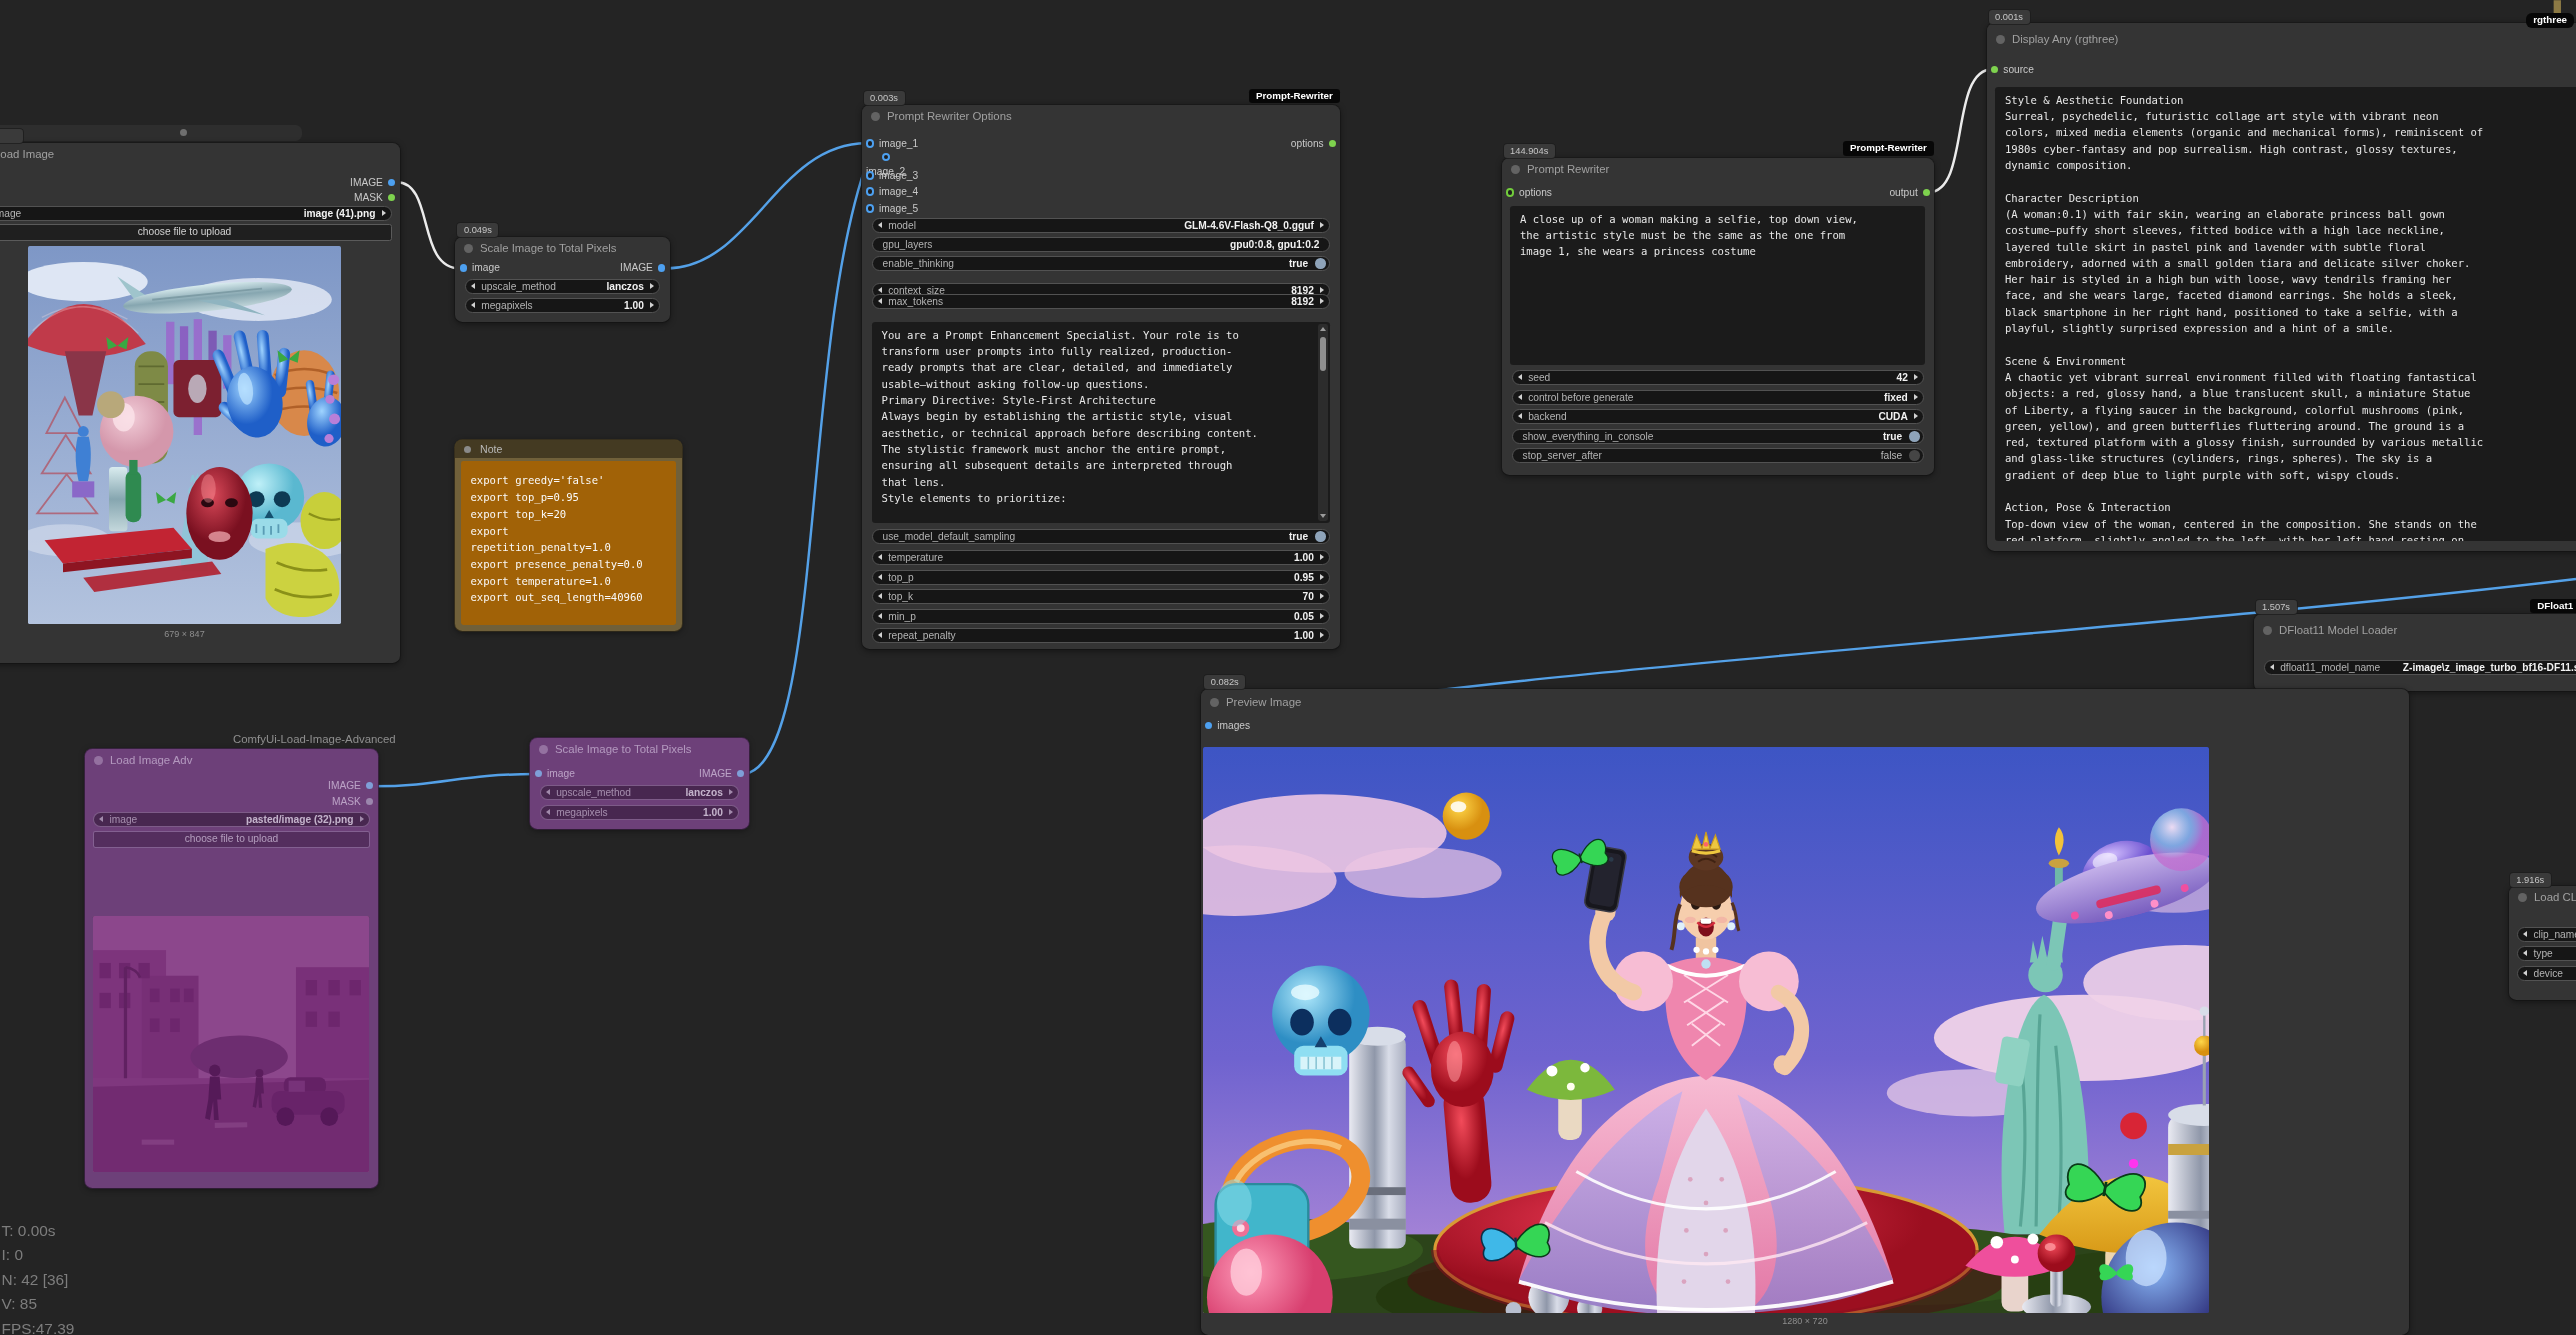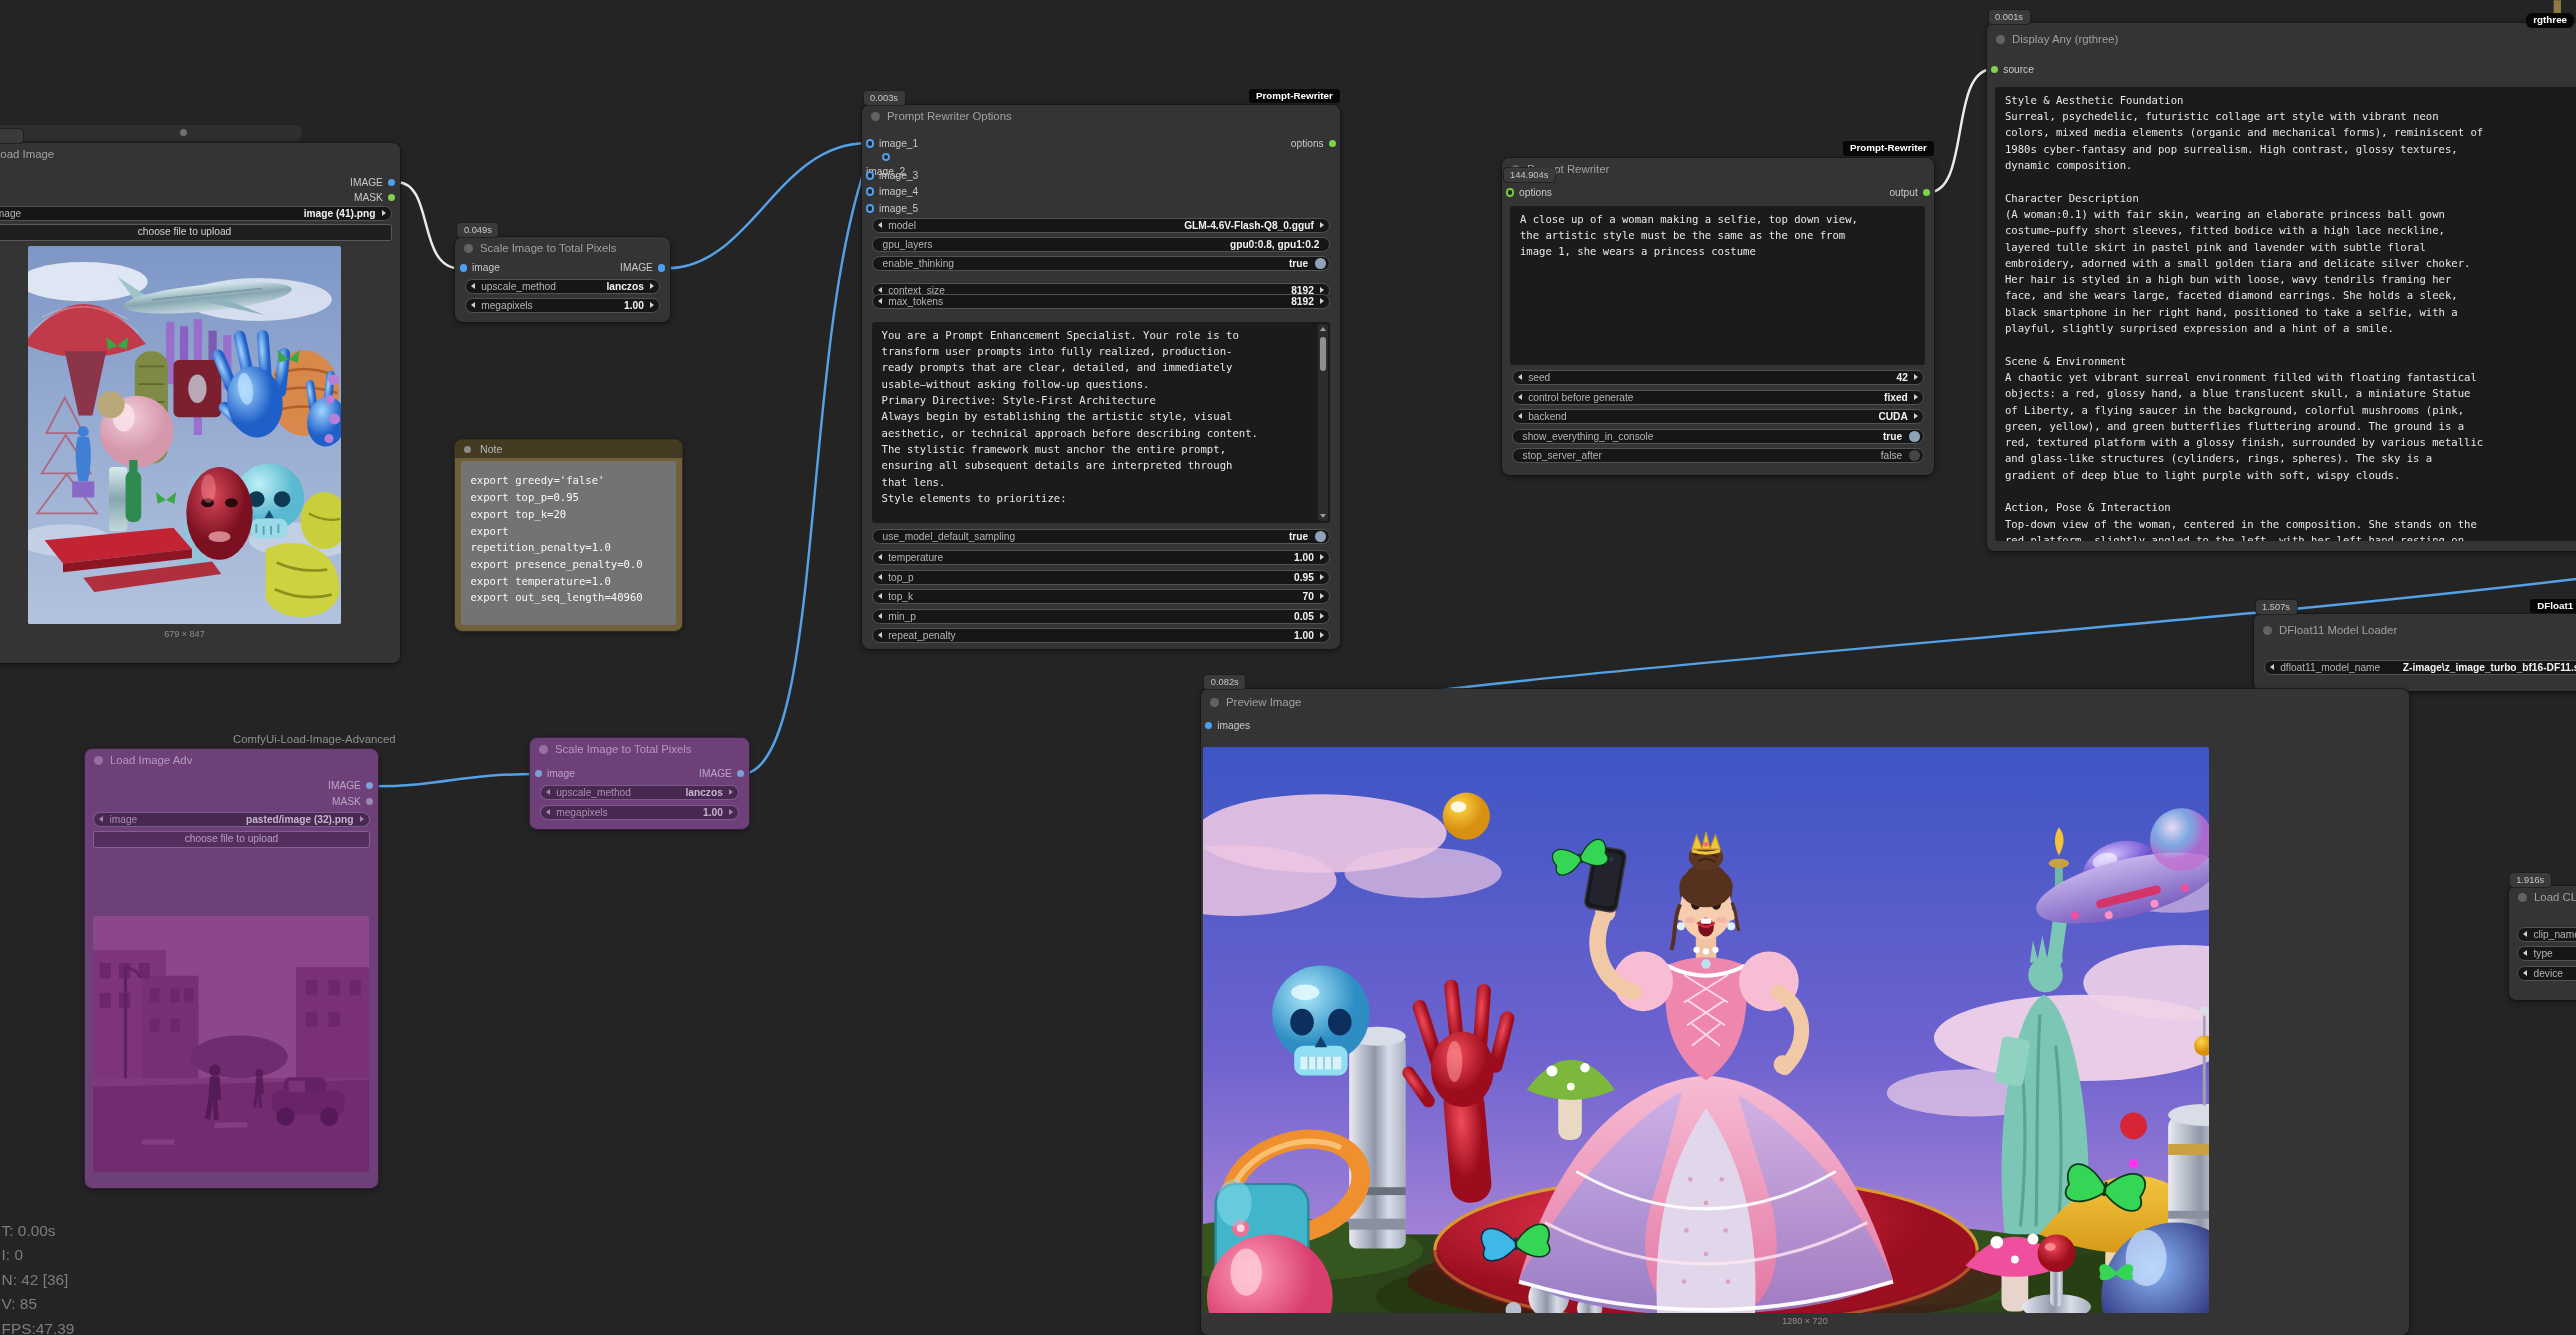--- a/index.html
+++ b/index.html
@@ -44,21 +44,21 @@
   .ubtn{position:absolute;left:8.1px;right:8.1px;height:14.6px;border:0.8px solid #5a5a5a;border-radius:2.4px;
         background:#1f1f1f;color:#d2d2d2;font-size:10.2px;text-align:center;line-height:14.6px;}
   .cap{position:absolute;left:0;right:0;text-align:center;font-size:9px;color:#8e8e8e;}
   .imgbox{position:absolute;overflow:hidden;border-radius:1.6px;background:#111;}
   .imgbox svg{display:block;}
   
   .note{background:#70603a;box-shadow:0 1.6px 6.5px rgba(0,0,0,.45),0 0 0 0.8px #4a3f24;}
   .note .nhead{position:absolute;left:0;right:0;top:0;height:18px;background:rgba(24,20,10,.5);border-radius:7.3px 7.3px 0 0;}
   .note .ntitle{color:#b9b9b9;top:3.3px;font-size:10.6px;}
   .note .cdot{top:5.7px;width:7.3px;height:7.3px;background:#8a8a8a;}
-  .note-box{position:absolute;left:5.7px;right:5.7px;top:21px;bottom:6.5px;background:#737373;border-radius:2.4px;
+  .note-box{position:absolute;left:5.7px;right:5.7px;top:21px;bottom:6.5px;background:#a16207;border-radius:2.4px;
             color:#fafafa;font-family:"DejaVu Sans Mono",monospace;font-size:10.6px;line-height:16.7px;
             white-space:pre-wrap;padding:11.4px 9.8px;box-sizing:border-box;}
   
   .bypass{background:#6d4079;box-shadow:0 1.6px 6.5px rgba(0,0,0,.4),0 0 0 0.8px #4a2a55;}
   .bypass .ntitle{color:rgba(235,222,245,.55);}
   .bypass .cdot{background:rgba(220,205,235,.35);}
   .bypass .slot{color:rgba(238,226,248,.6);}
   .bypass .widget{background:rgba(26,8,32,.45);border-color:rgba(205,170,220,.4);}
   .bypass .wlabel{color:rgba(238,224,248,.55);}
   .bypass .wvalue{color:rgba(248,238,255,.7);}
@@ -383,21 +383,21 @@
       </div>
     <div class="widget" style="top:523px;">
       <span class="warr l"></span>
       <span class="wlabel">repeat_penalty</span>
       <span class="wvalue">1.00</span>
       <span class="warr r"></span>
       </div>
   </div>
 
   <div class="node" style="left:1502px;top:158px;width:432px;height:317px;">
-    <div class="badge" style="left:1.6px;top:-14px;margin-top:24px;">144.904s</div>
+    <div class="badge" style="left:1.6px;top:-14px;">144.904s</div>
     <div class="tag" style="right:0;top:-17px;">Prompt-Rewriter</div>
     <span class="cdot"></span>
     <div class="ntitle">Prompt Rewriter</div>
     <div class="slot" style="left:4.1px;top:28px;">
       <span class="dot ring-green"></span>
         <span>options</span>
       </div>
     <div class="slot out" style="right:4.1px;top:28px;">
       <span class="dot green"></span>
         <span>output</span>

